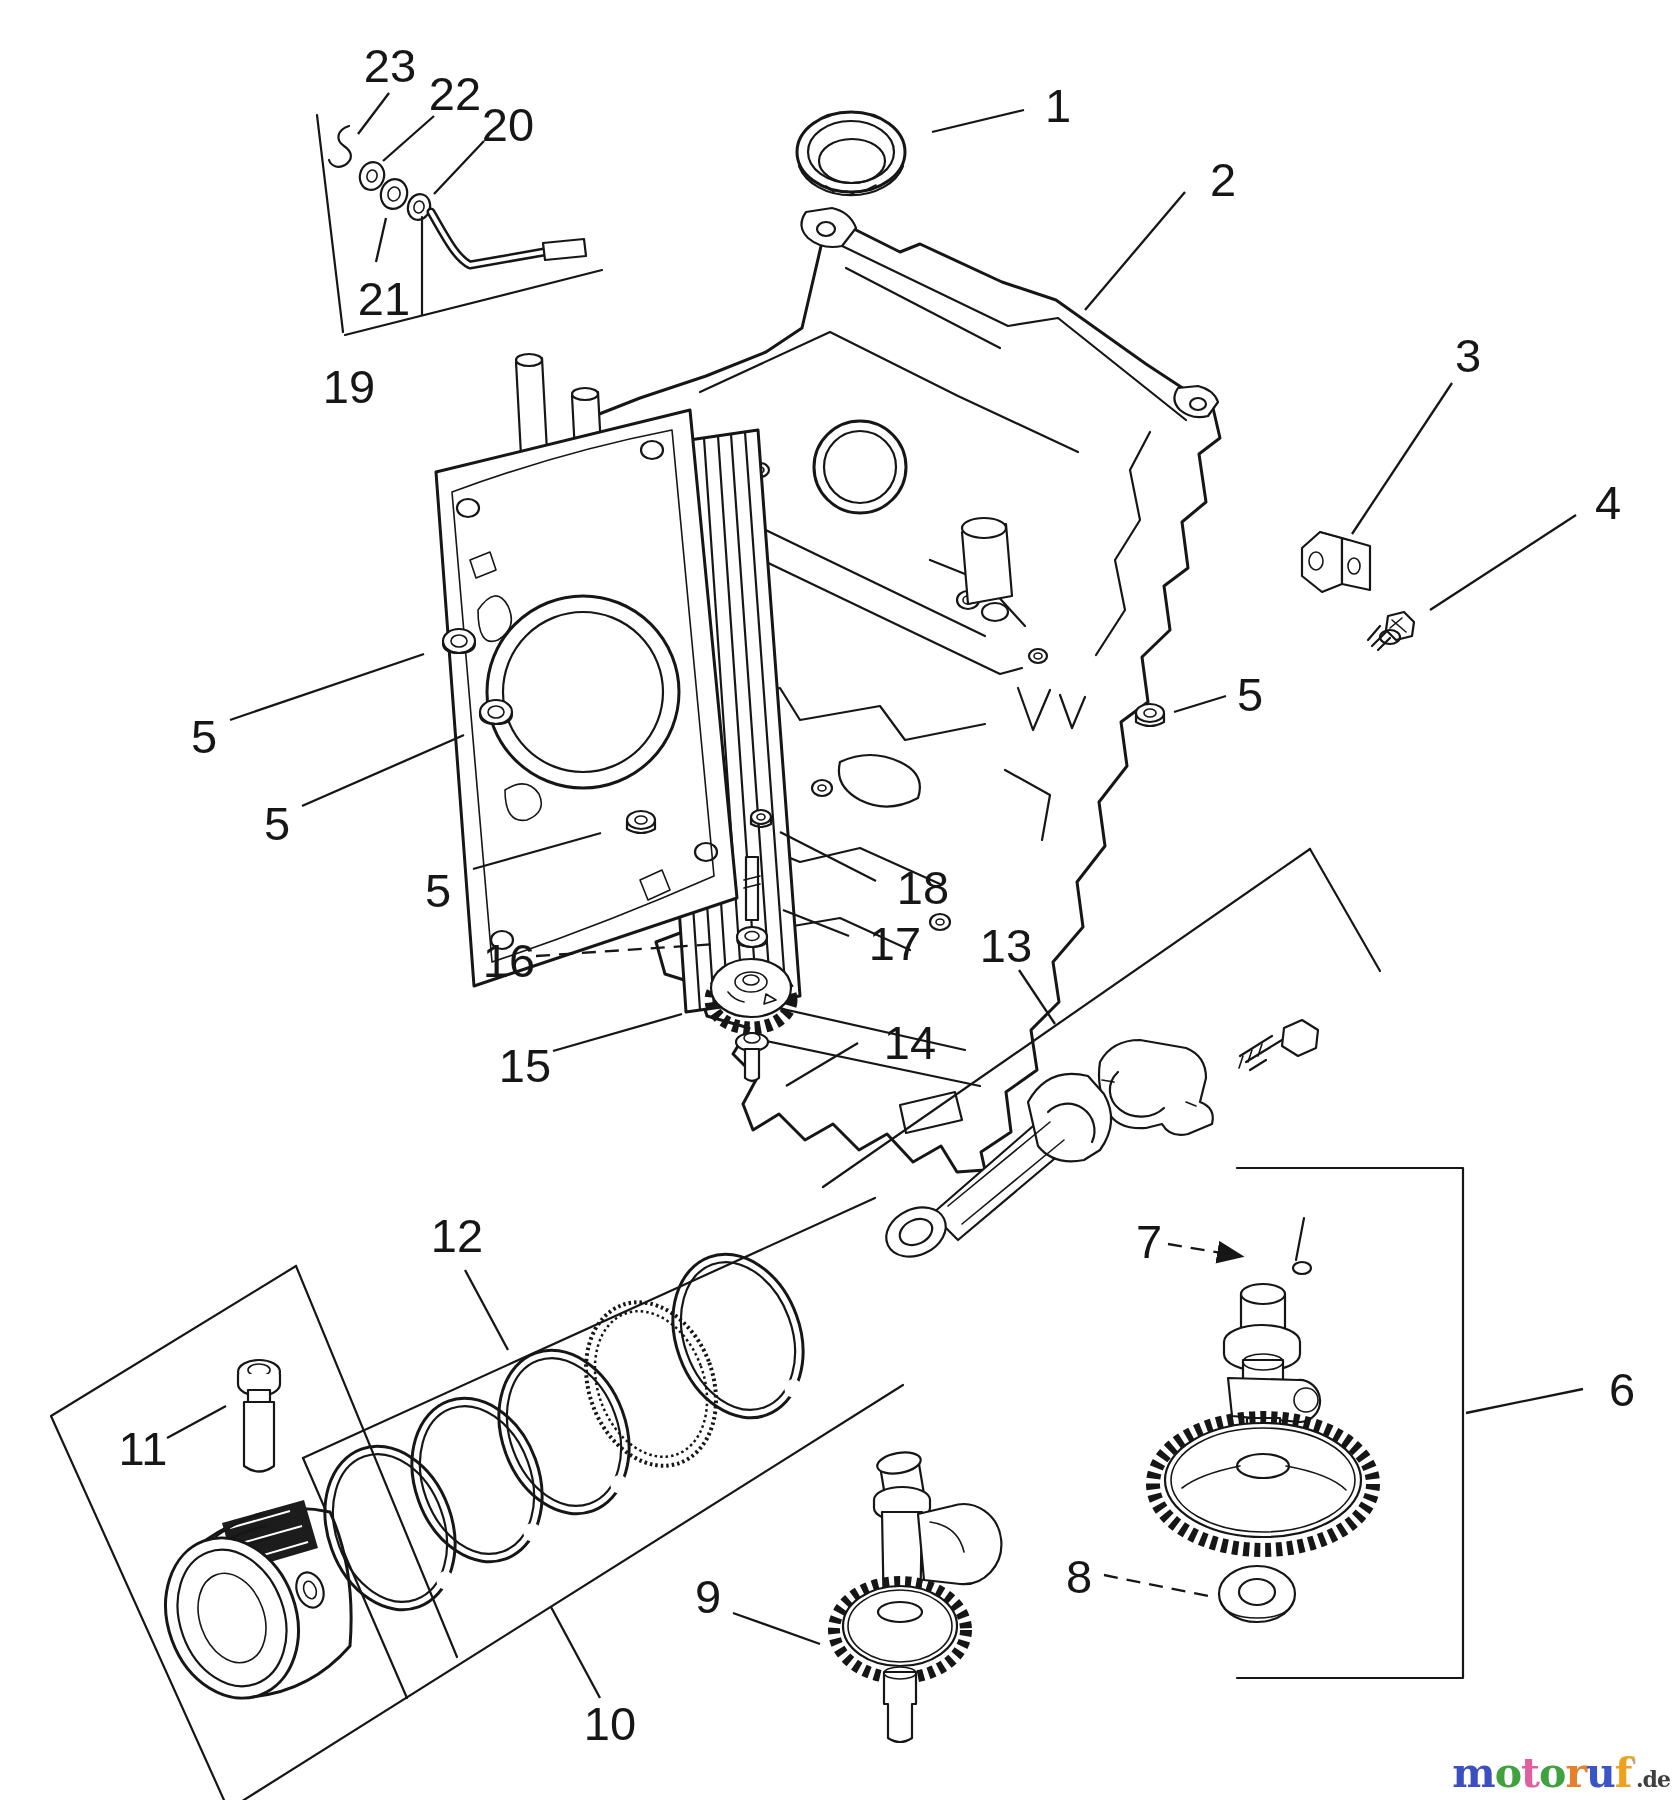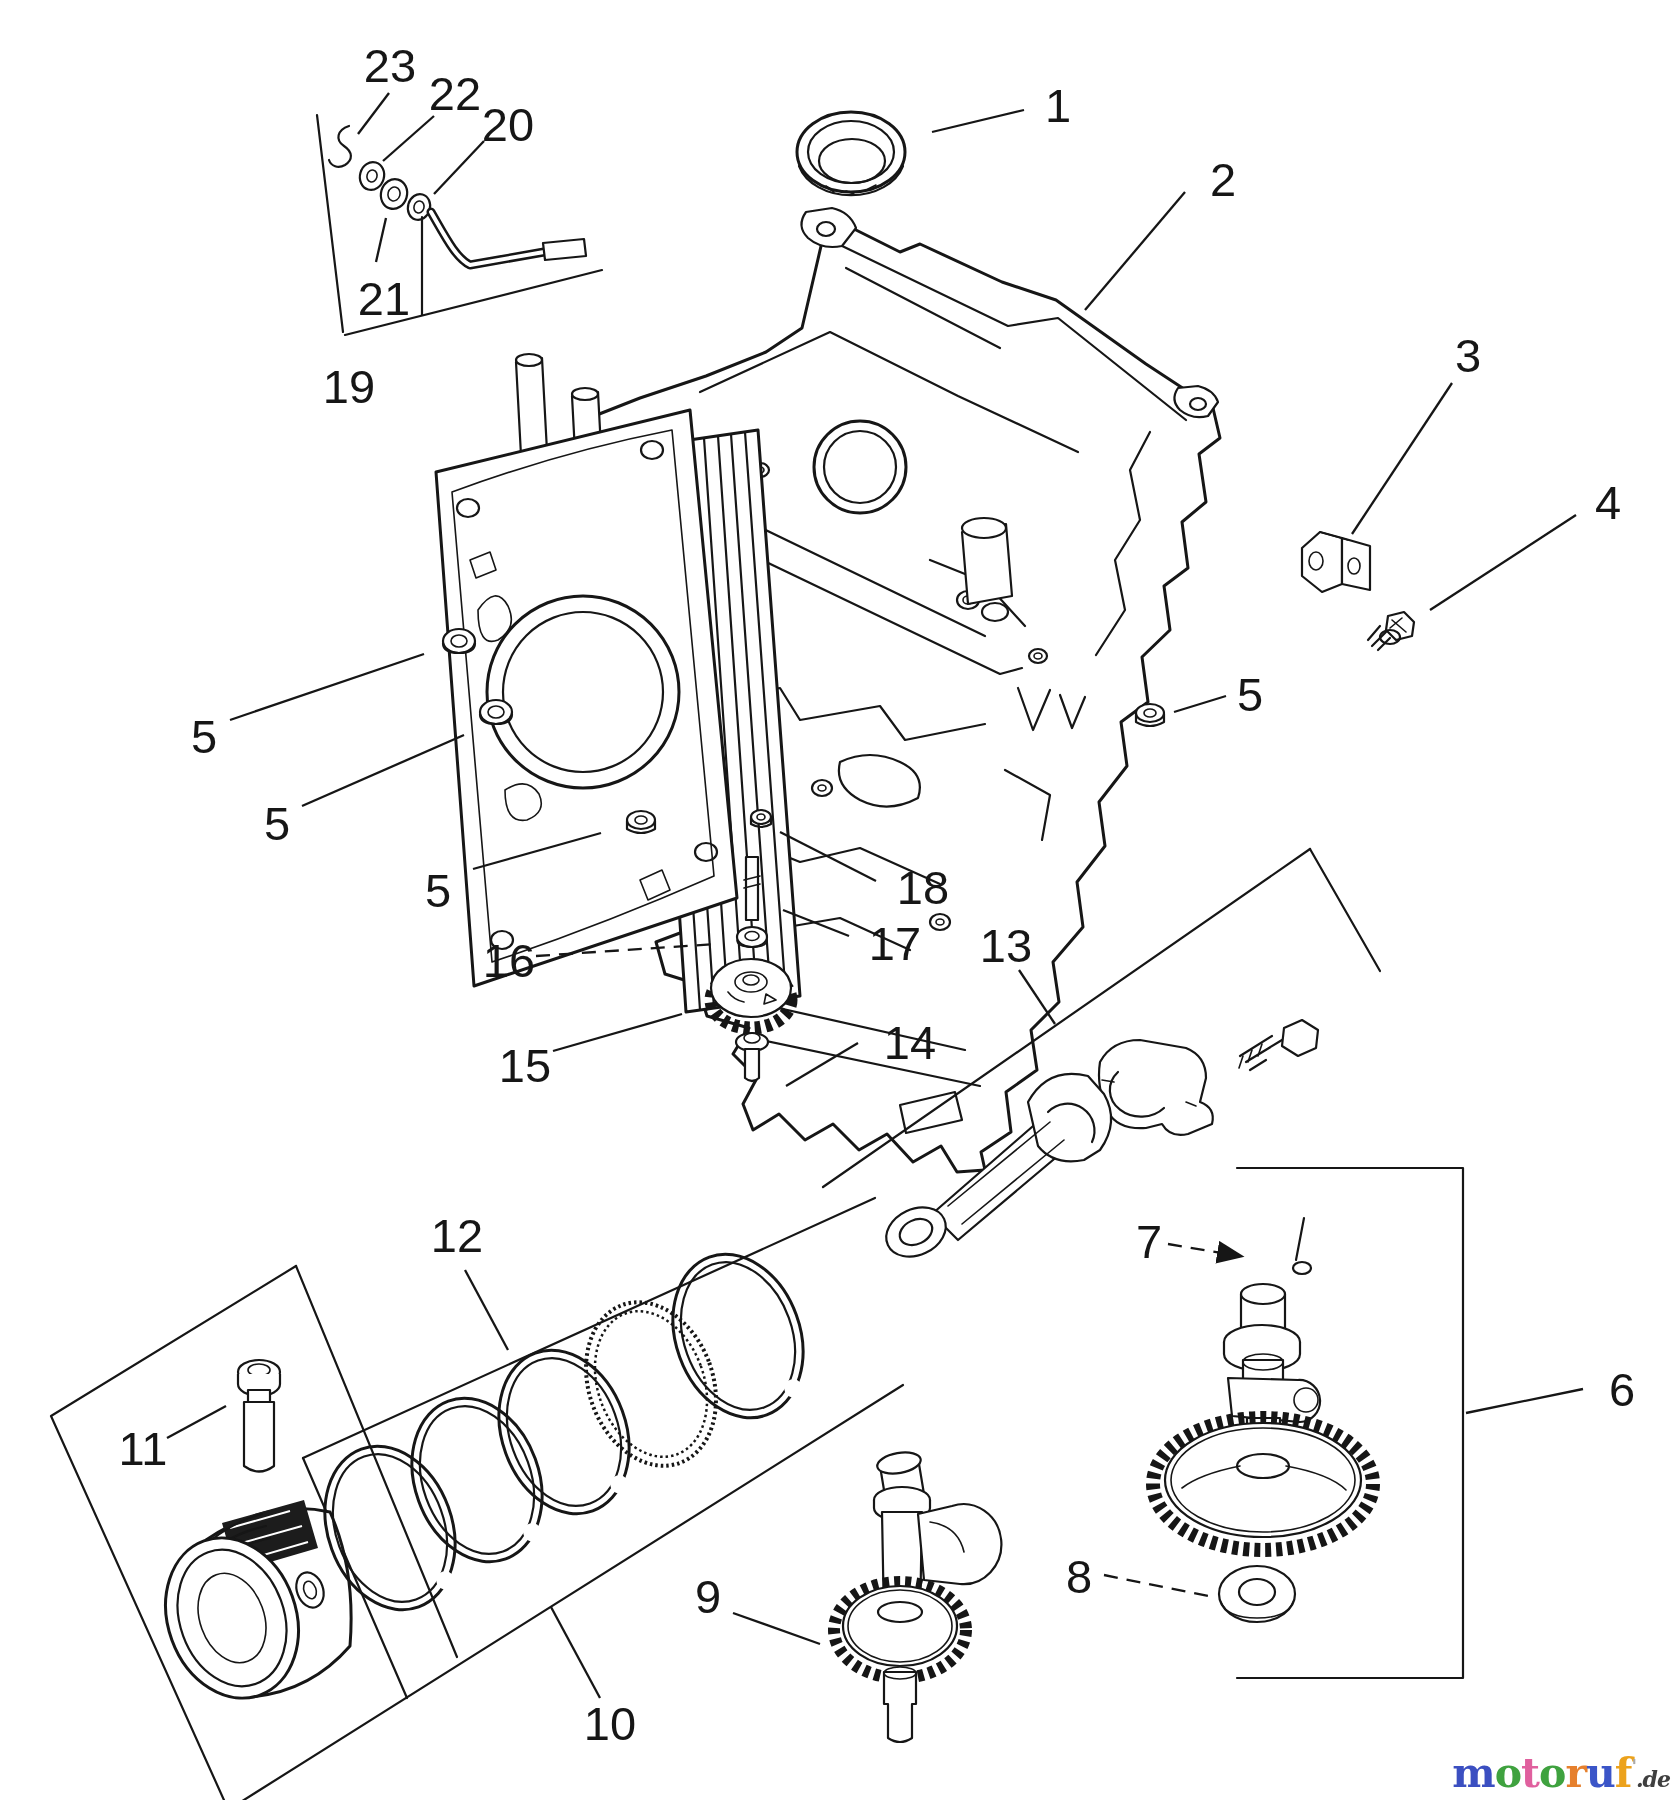--- a/index.html
+++ b/index.html
@@ -9,21 +9,21 @@
   .ln {fill:none;stroke:#161616;stroke-width:3;stroke-linecap:round;stroke-linejoin:round;}
   .ln2{fill:none;stroke:#161616;stroke-width:2.2;stroke-linecap:round;stroke-linejoin:round;}
   .ln1{fill:none;stroke:#161616;stroke-width:1.6;stroke-linecap:round;stroke-linejoin:round;}
   .fw {fill:#ffffff;stroke:#161616;stroke-width:3;stroke-linejoin:round;}
   .fw2{fill:#ffffff;stroke:#161616;stroke-width:2.2;stroke-linejoin:round;}
   .teeth{fill:none;stroke:#161616;stroke-dasharray:6 5;}
   .leader{stroke:#161616;stroke-width:2.3;fill:none;}
   .leader.dashed{stroke-dasharray:14 9;}
   #logo{position:absolute;right:8px;bottom:6px;font-family:"DejaVu Serif","Liberation Serif",serif;
         font-weight:bold;font-size:41px;letter-spacing:-1px;white-space:nowrap;line-height:1;}
-  #logo .suffix{font-size:22px;font-weight:bold;font-style:italic;}
+  #logo .suffix{font-size:22px;font-weight:bold;}
   #logo .tick{font-size:18px;vertical-align:14px;}
 </style>
 </head>
 <body>
 
 <div id="page">
 <svg id="art" width="1678" height="1800" viewBox="0 0 1678 1800" xmlns="http://www.w3.org/2000/svg">
   <defs>
     <marker id="arrw" markerWidth="12" markerHeight="10" refX="10" refY="5" orient="auto">
       <path d="M0,0 L12,5 L0,10 Z" fill="#161616"></path>

